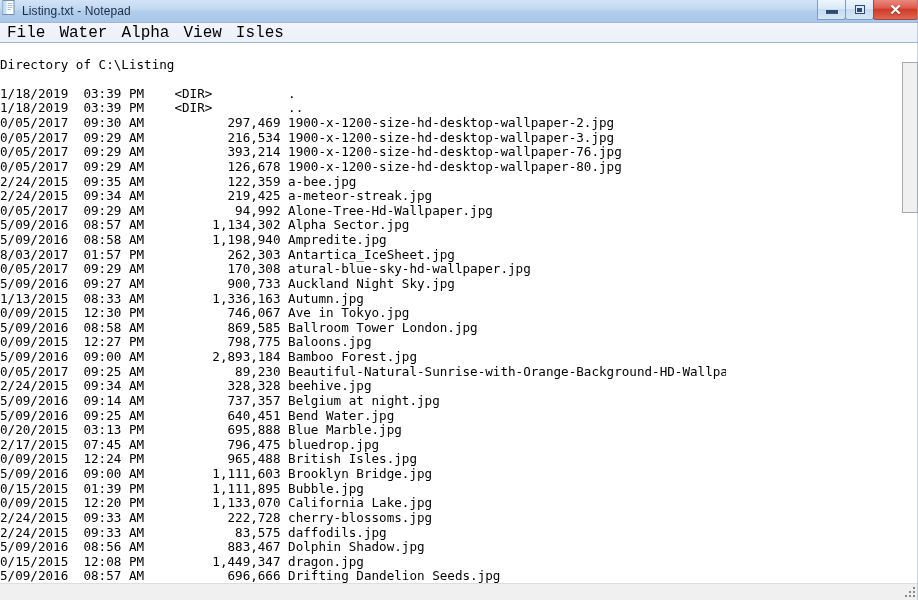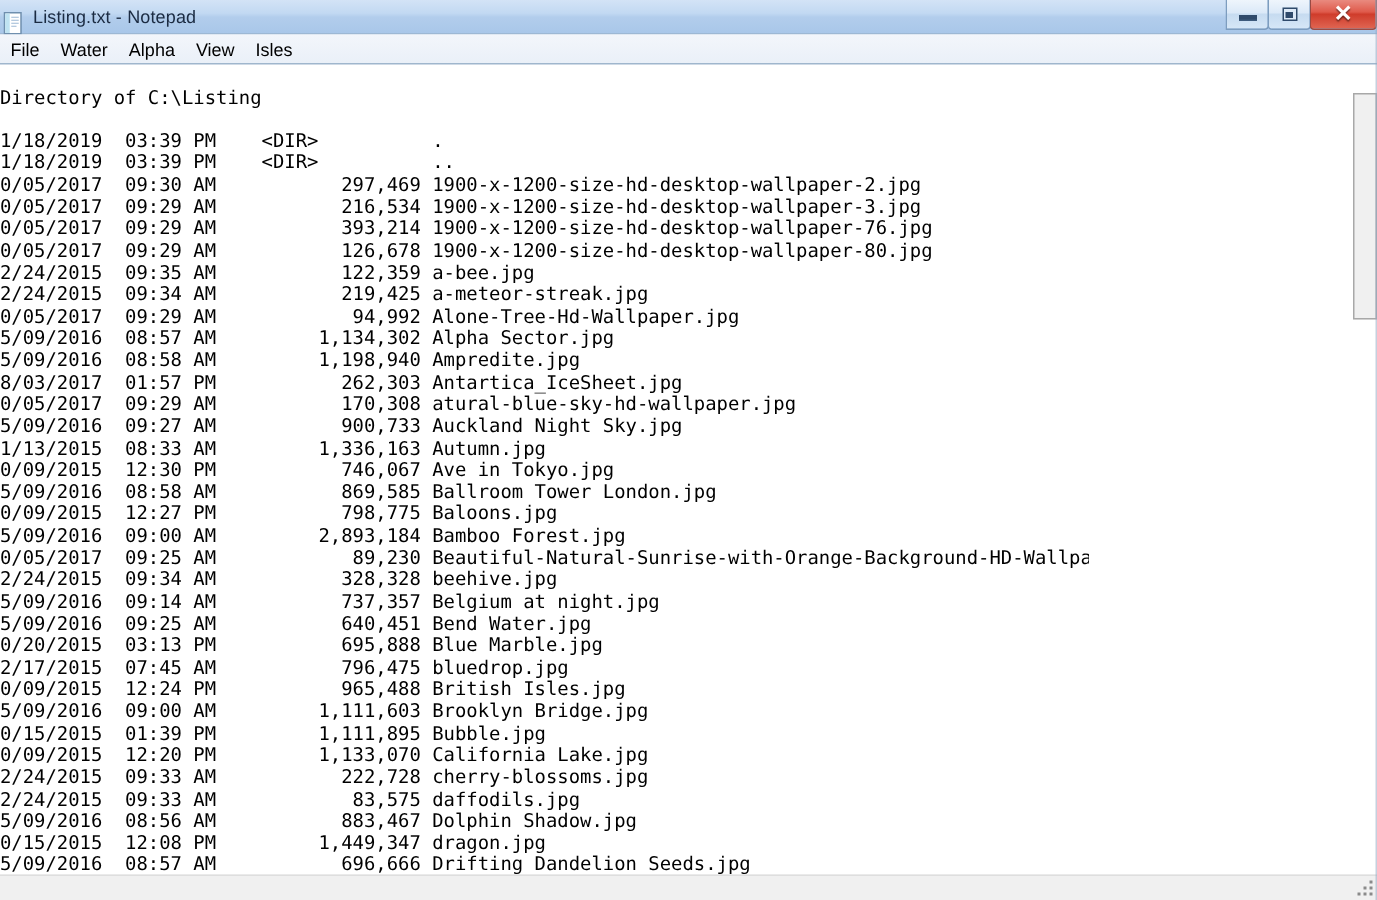--- a/index.html
+++ b/index.html
@@ -37,21 +37,21 @@
     border-bottom: 1px solid #9db8d4;
     box-sizing: border-box;
   }
 
   #title-bar-inner {
     position: absolute;
     left: 0;
     top: 0;
     height: 23px;
     display: flex;
-    align-items: flex-end;
+    align-items: flex-start;
   }
 
   #notepad-icon {
     position: relative;
     width: 15px;
     height: 15px;
     margin-left: 1px;
     margin-right: 6px;
     flex: 0 0 auto;
   }
@@ -154,22 +154,22 @@
     width: 918px;
     height: 20px;
     background: linear-gradient(to bottom, #f3f6fb 0%, #eaf0f8 100%);
     border-bottom: 1px solid #9fb6cd;
     box-sizing: border-box;
     display: flex;
     align-items: center;
   }
 
   .menu-item {
-    font-family: Liberation Sans, sans-serif;
-    font-size: 12px;
+    font-family: Liberation Mono, monospace;
+    font-size: 16px;
     color: #000000;
     padding: 2px 7px 2px 7px;
     line-height: 14px;
     white-space: nowrap;
     cursor: default;
   }
 
   
   #text-area-wrap {
     position: absolute;

